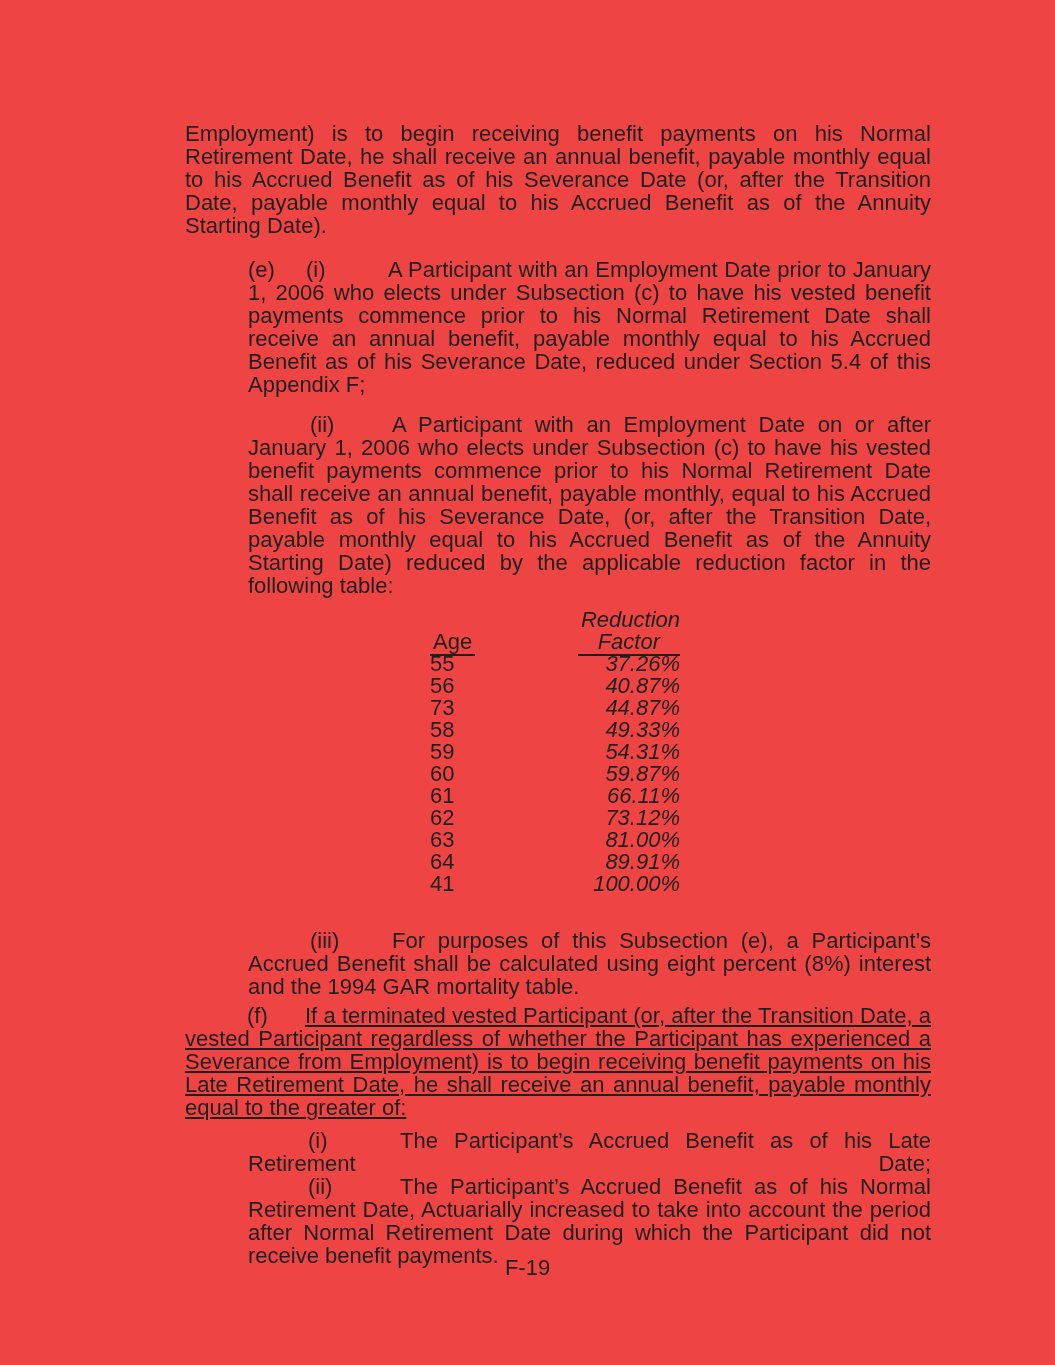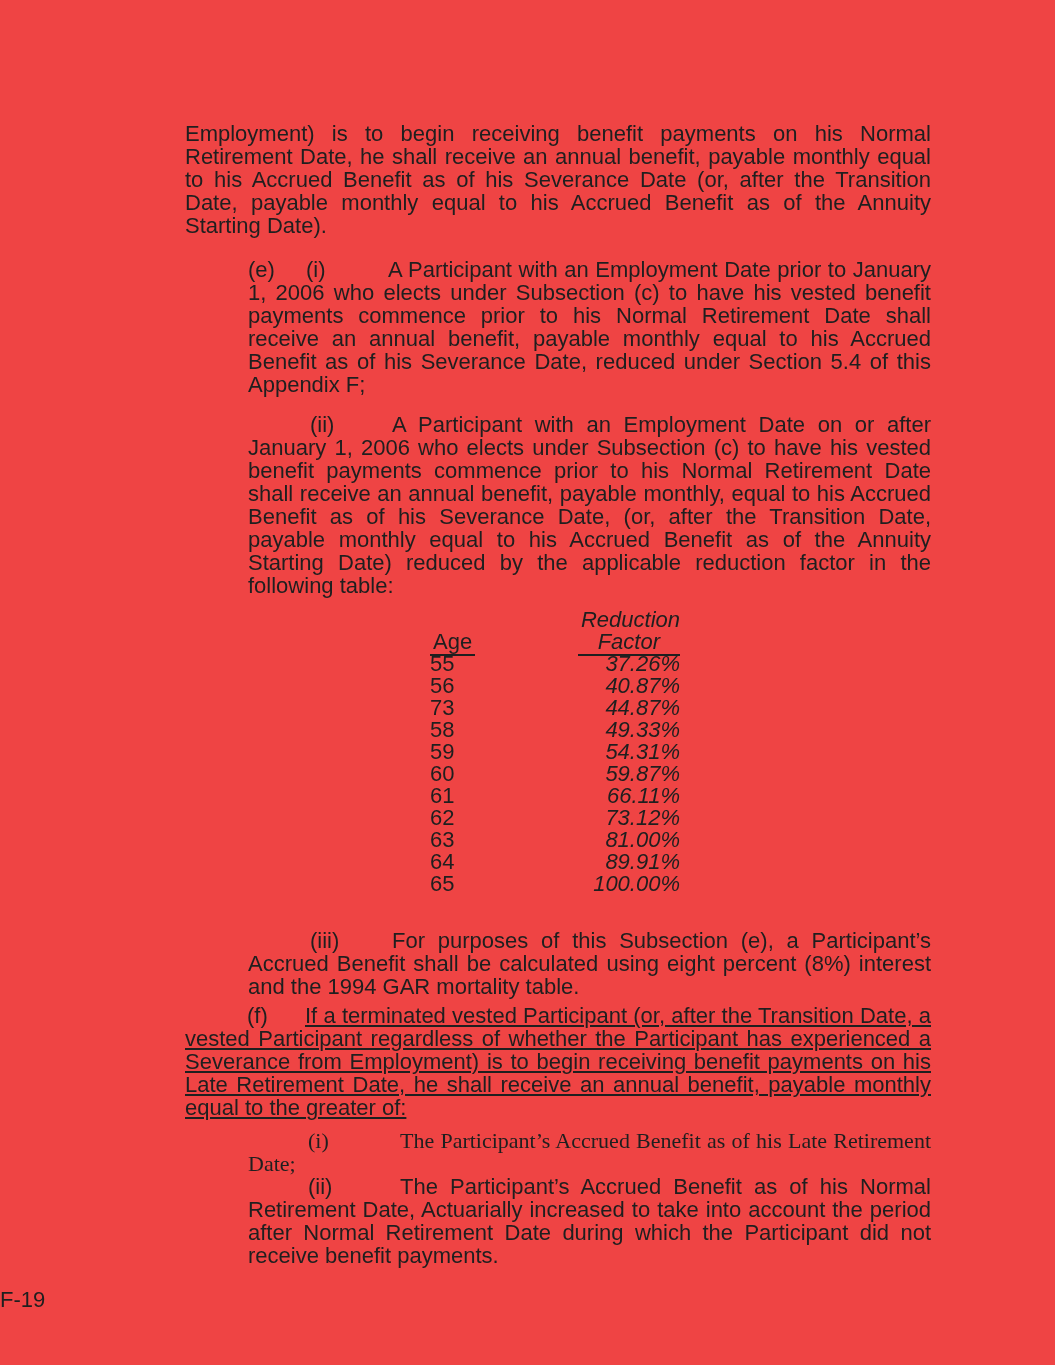--- a/index.html
+++ b/index.html
@@ -23,31 +23,32 @@
   .lbl-a { display:inline-block; width:58px; text-indent:0; }
   .lbl-b { display:inline-block; width:82px; text-indent:0; }
   .lbl-b2 { display:inline-block; width:92px; text-indent:0; }
   .mt-e { margin-top:21px; }
   .mt-eii { margin-top:17px; }
   .mt-tbl { margin-top:12px; }
   .mt-eiii { margin-top:34px; }
   .mt-f { margin-top:6px;text-decoration:underline; }
   .mt-fi { margin-top:10px; }
   .mt-g { margin-top:17px; }
-  .justify-last { text-align-last:justify;font-family:Liberation Serif, serif; }
+  .justify-last { text-align-last:justify; }
   
   .rtable { margin-left:245px; width:250px; line-height:22px; }
   .trow { display:flex; }
   .c-age { width:100px; text-align:left; }
   .c-factor { width:150px; text-align:right;font-style:italic; }
   .uline { border-bottom:2px solid #1f1f1f; }
   .pad-u { padding:0 20px; }
   .pad-u2 { padding:0 3px; }
   .footer {
-    position:absolute; left:0; top:1288px; width:1055px;
+    position:absolute; left:0; top:1256px; width:1055px;
+    text-align:center;
   }
 </style>
 </head>
 <body>
 
 <div class="page">
   <div class="content">
 
     <p class="par">Employment) is to begin receiving benefit payments on his Normal Retirement Date, he shall receive an annual benefit, payable monthly equal to his Accrued Benefit as of his Severance Date (or, after the Transition Date, payable monthly equal to his Accrued Benefit as of the Annuity Starting Date).</p>
 
@@ -98,21 +99,21 @@
         </div>
       <div class="trow">
           <span class="c-age">63</span>
           <span class="c-factor">81.00%</span>
         </div>
       <div class="trow">
           <span class="c-age">64</span>
           <span class="c-factor">89.91%</span>
         </div>
       <div class="trow">
-          <span class="c-age">65</span>
+          <span class="c-age">41</span>
           <span class="c-factor">100.00%</span>
         </div>
     </div>
 
     <p class="par indent1 ti mt-eiii"><span class="lbl-b">(iii)</span><span>For purposes of this Subsection (e), a Participant’s Accrued Benefit shall be calculated using eight percent (8%) interest and the 1994 GAR mortality table.</span></p>
 
     <p class="par ti mt-f"><span class="lbl-a">(f)</span><span>If a terminated vested Participant (or, after the Transition Date, a vested Participant regardless of whether the Participant has experienced a Severance from Employment) is to begin receiving benefit payments on his Late Retirement Date, he shall receive an annual benefit, payable monthly equal to the greater of:</span></p>
 
     <p class="par indent1 ti60 mt-fi justify-last"><span class="lbl-b2">(i)</span><span>The Participant’s Accrued Benefit as of his Late Retirement Date;</span></p>
 

